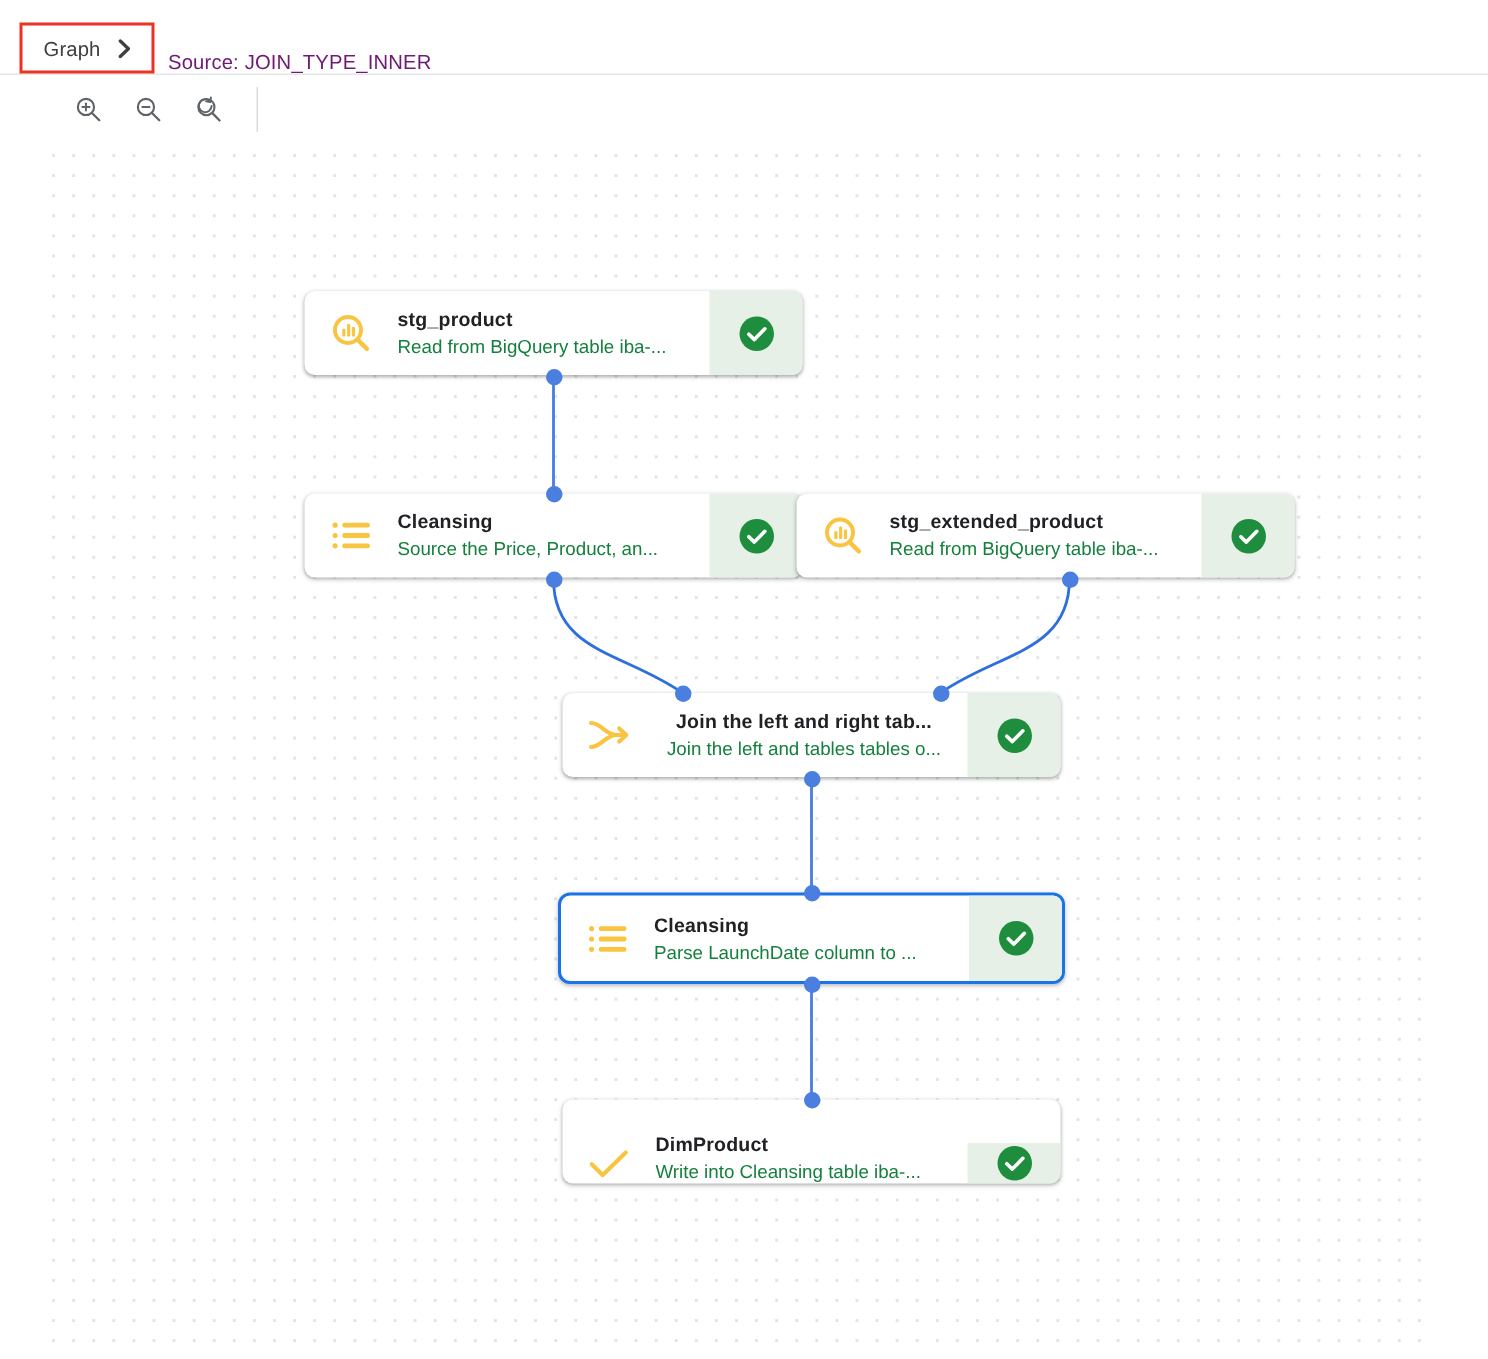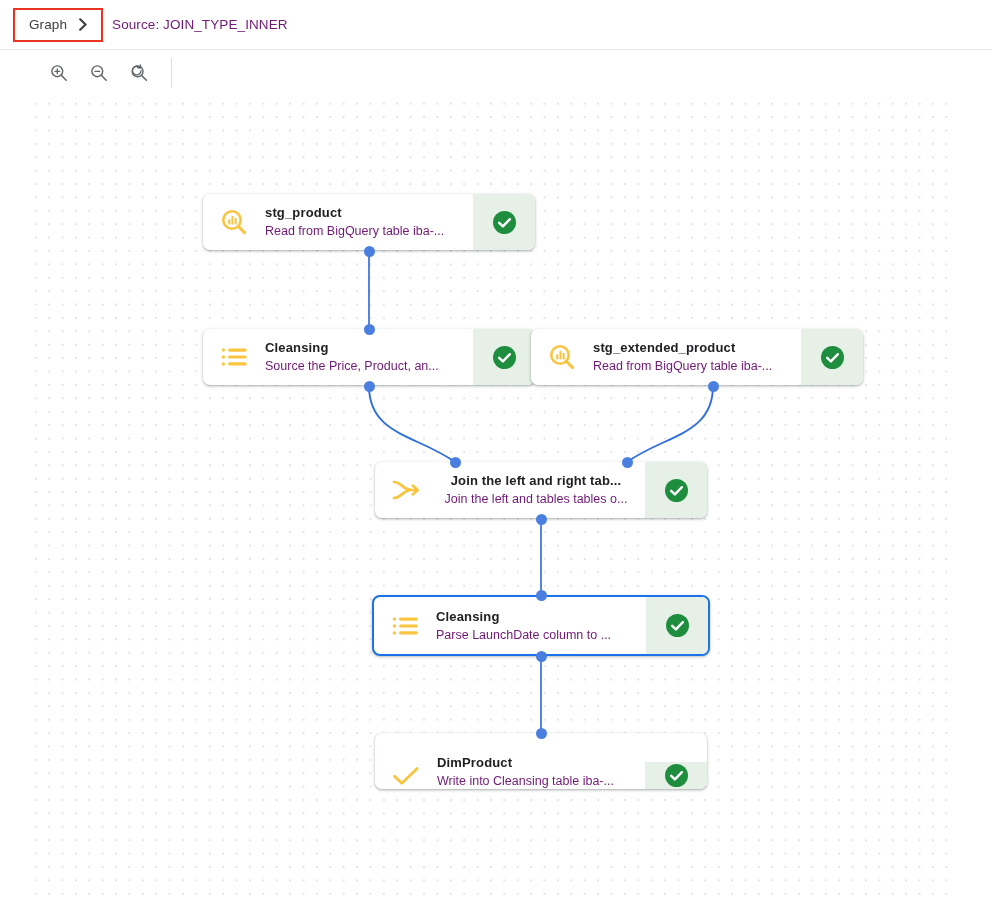--- a/index.html
+++ b/index.html
@@ -17,21 +17,21 @@
     position: relative;
   }
 
   
   .breadcrumb-bar {
     position: absolute;
     left: 0; top: 0;
     width: 992px;
     height: 50px;
     display: flex;
-    align-items: center;
+    align-items: flex-end;
     box-sizing: border-box;
     border-bottom: 1px solid #e4e6e8;
     background: #fff;
   }
   .crumb-group {
     display: flex;
     align-items: center;
     margin-left: 13px;
     padding: 5px 12px 5px 14px;
     box-sizing: border-box;
@@ -144,21 +144,21 @@
     font-size: 13px;
     font-weight: bold;
     color: #202124;
     white-space: nowrap;
     overflow: hidden;
     letter-spacing: .15px;
     line-height: 16px;
   }
   .node-sub {
     font-size: 12.5px;
-    color: #701a75;
+    color: #15803d;
     white-space: nowrap;
     overflow: hidden;
     margin-top: 2px;
     line-height: 16px;
   }
   .node-status {
     width: 62px;
     min-width: 62px;
     background: #e6f0e6;
     display: flex;

